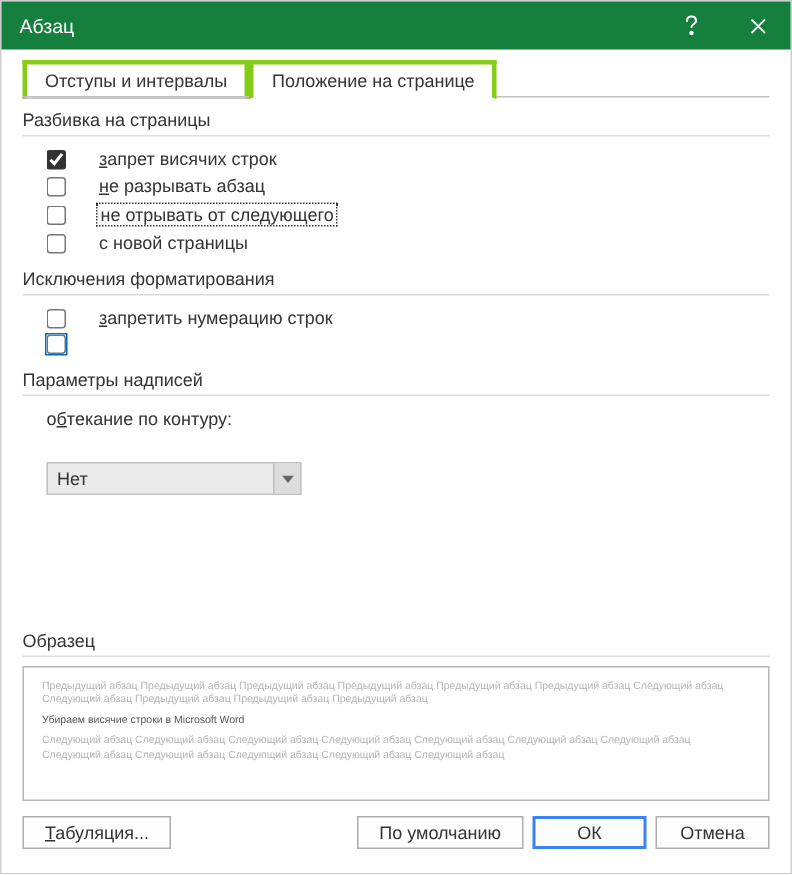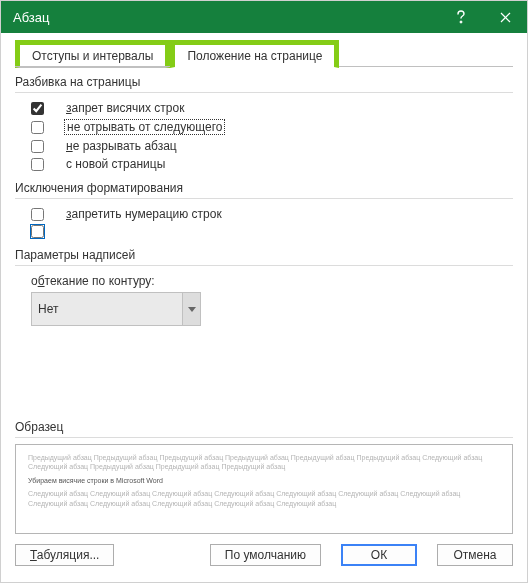--- a/index.html
+++ b/index.html
@@ -44,21 +44,21 @@
     display: flex;
     flex-direction: column;
   }
   .tabs {
     display: flex;
     position: relative;
     margin-bottom: 0;
   }
   .tab {
     padding: 4px 12px;
-    border: 5px solid #84cc16;
+    border: 3px solid #84cc16;
     background: #fff;
     font-size: 12px;
     cursor: pointer;
     position: relative;
     top: 1px;
   }
   .tab.inactive {
     border-bottom: 1px solid #c0c0c0;
   }
   .tab.active {
@@ -99,26 +99,26 @@
   .chk-label {
     padding: 0 2px;
   }
   .sel-outline {
     border: 1px dotted #333;
   }
   .drop-row {
     display: flex;
     flex-direction: column;
     padding: 2px 0 2px 16px;
-    gap: 2px;
+    gap: 20px;
   }
   .drop-label { margin-bottom: 2px; }
   .dropdown {
     width: 170px;
-    height: 34px;
+    height: 22px;
     display: flex;
     border: 1px solid #c0c0c0;
     background: #eaeaea;
     font-size: 12px;
     align-items: stretch;
   }
   .dropdown .dd-value {
     flex: 1;
     padding: 2px 6px;
     display: flex;
@@ -147,21 +147,21 @@
   }
   .preview-box .pv-strong {
     color: #555;
     font-size: 7px;
     margin: 4px 0;
   }
   .button-row {
     display: flex;
     align-items: center;
     padding: 10px 0 10px 0;
-    gap: 20px;
+    gap: 6px;
   }
   .btn {
     border: 1px solid #adadad;
     background: #fdfdfd;
     padding: 3px 14px;
     font-size: 12px;
     cursor: pointer;
     min-width: 76px;
     text-align: center;
   }
@@ -210,28 +210,28 @@
 
     <label class="checkbox-row">
       <input type="checkbox" class="chk" checked="" style="">
       <span class="chk-label">
         <span class="u">з</span><span>апрет висячих строк</span>
       </span>
     </label>
 
     <label class="checkbox-row">
       <input type="checkbox" class="chk" style="">
-      <span class="chk-label sel-outline">не отрывать от следующего</span>
-    </label>
-
-    <label class="checkbox-row">
-      <input type="checkbox" class="chk" style="">
       <span class="chk-label">
         <span class="u">н</span>е разрывать абзац
       </span>
+    </label>
+
+    <label class="checkbox-row">
+      <input type="checkbox" class="chk" style="">
+      <span class="chk-label sel-outline">не отрывать от следующего</span>
     </label>
 
     <label class="checkbox-row">
       <input type="checkbox" class="chk" style="">
       <span class="chk-label">с новой страницы</span>
     </label>
 
     <div class="section-label">Исключения форматирования</div>
     <hr class="section-rule">
 

